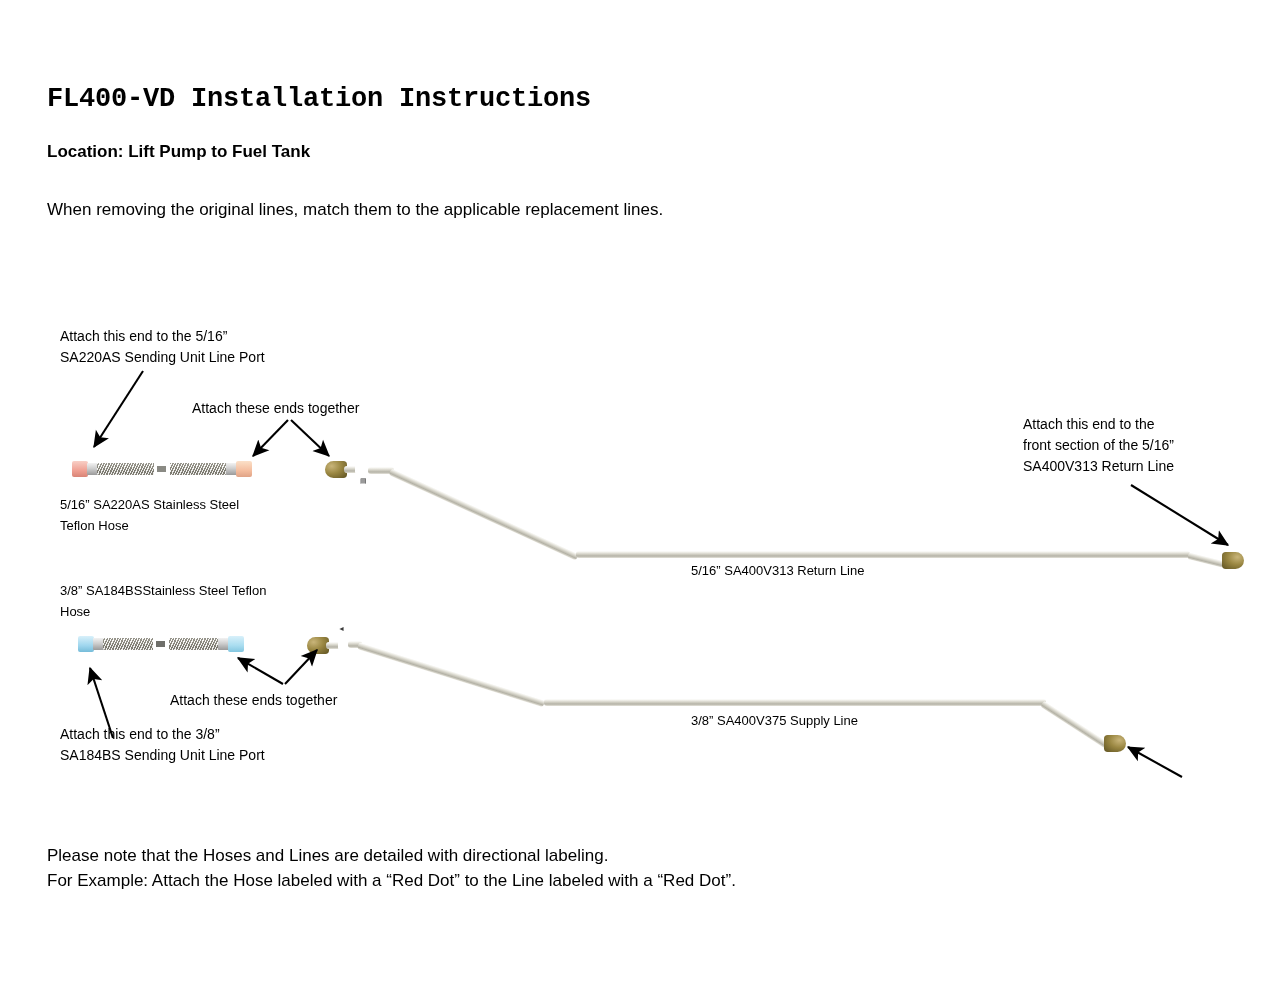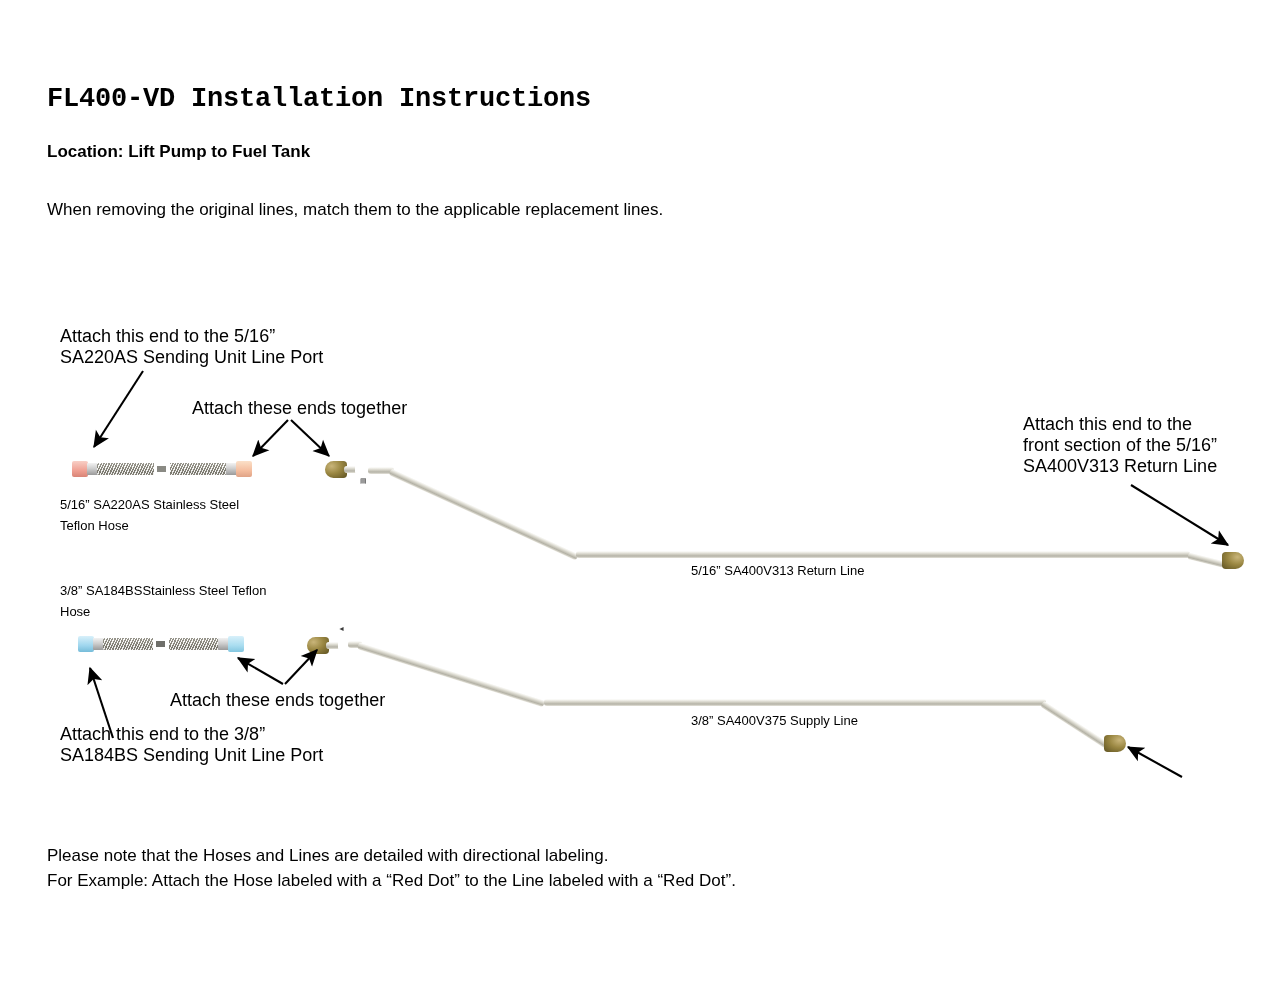--- a/index.html
+++ b/index.html
@@ -49,21 +49,21 @@
   .note-block {
     left: 47px;
     top: 843px;
     font-size: 17px;
     font-weight: normal;
     line-height: 25px;
     white-space: nowrap;
   }
 
   .callout {
-    font-size: 18px;
+    font-size: 14px;
     font-weight: normal;
     line-height: 21px;
     color: #000;
     white-space: nowrap;
   }
   .part-label {
     font-size: 13px;
     font-weight: normal;
     line-height: 21px;
     color: #000;

